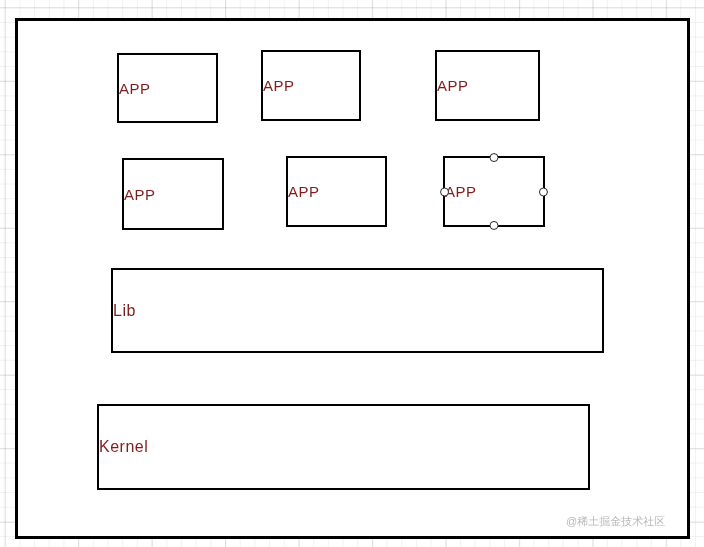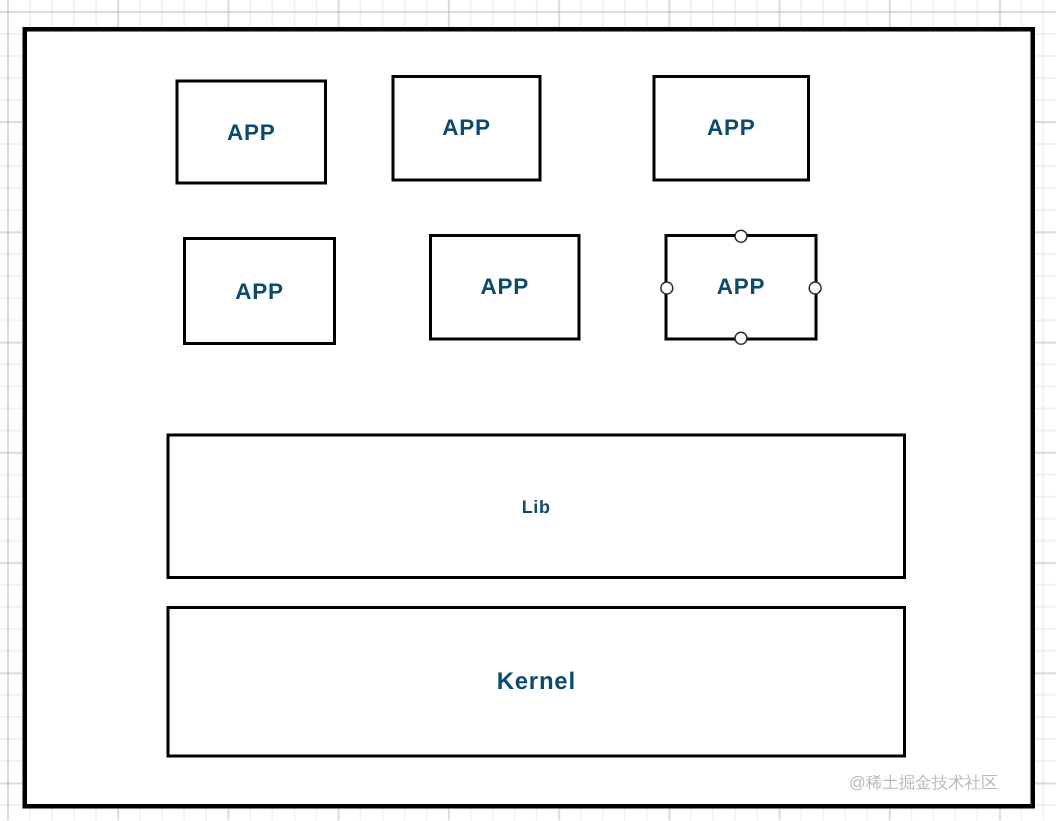--- a/index.html
+++ b/index.html
@@ -23,24 +23,24 @@
     background-position: 4.7px 7.3px;
   }
 
   .shape {
     position: absolute;
     box-sizing: border-box;
     background: #ffffff;
     border: 2px solid #000000;
     display: flex;
     align-items: center;
-    justify-content: center;
-    font-weight: 700;
+    justify-content: flex-start;
+    font-weight: 400;
     font-size: 15px;
-    color: #0c4a6e;
+    color: #7f1d1d;
     letter-spacing: 0.5px;
   }
 
   .container-rect {
     position: absolute;
     box-sizing: border-box;
     left: 15px;
     top: 18px;
     width: 675px;
     height: 521px;
@@ -48,22 +48,22 @@
     border: 3px solid #000000;
   }
 
   .app1 { left: 117px; top: 53px;  width: 101px; height: 70px; }
   .app2 { left: 261px; top: 50px;  width: 100px; height: 71px; }
   .app3 { left: 435px; top: 50px;  width: 105px; height: 71px; }
   .app4 { left: 122px; top: 158px; width: 102px; height: 72px; }
   .app5 { left: 286px; top: 156px; width: 101px; height: 71px; }
   .app6 { left: 443px; top: 156px; width: 102px; height: 71px; }
 
-  .lib    { left: 111px; top: 289px; width: 493px; height: 97px; font-size: 12px; }
-  .kernel { left: 111px; top: 404px; width: 493px; height: 101px; font-size: 16px; }
+  .lib    { left: 111px; top: 268px; width: 493px; height: 85px; font-size: 16px; }
+  .kernel { left: 97px; top: 404px; width: 493px; height: 86px; font-size: 16px; }
 
   .handle {
     position: absolute;
     width: 7px;
     height: 7px;
     border-radius: 50%;
     background: #ffffff;
     border: 1.5px solid #2b2b2b;
     z-index: 3;
   }

